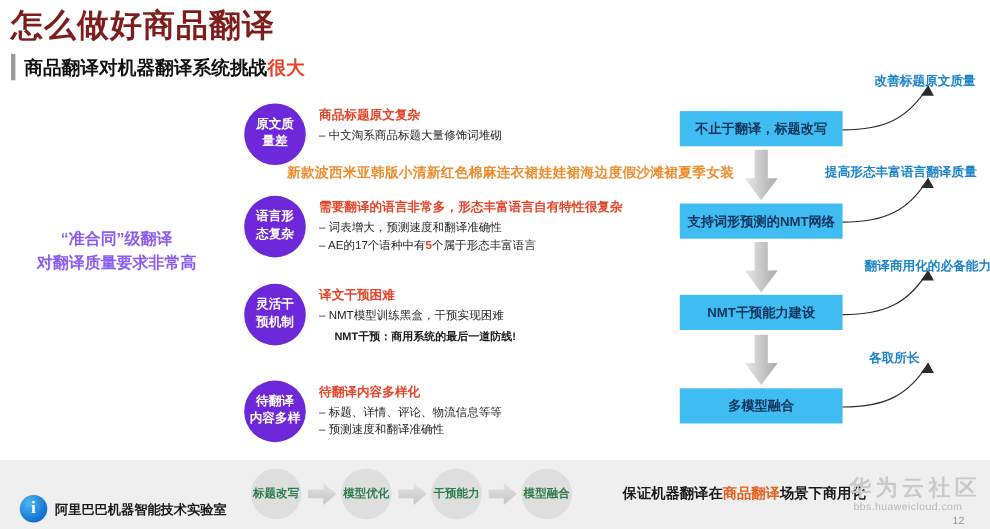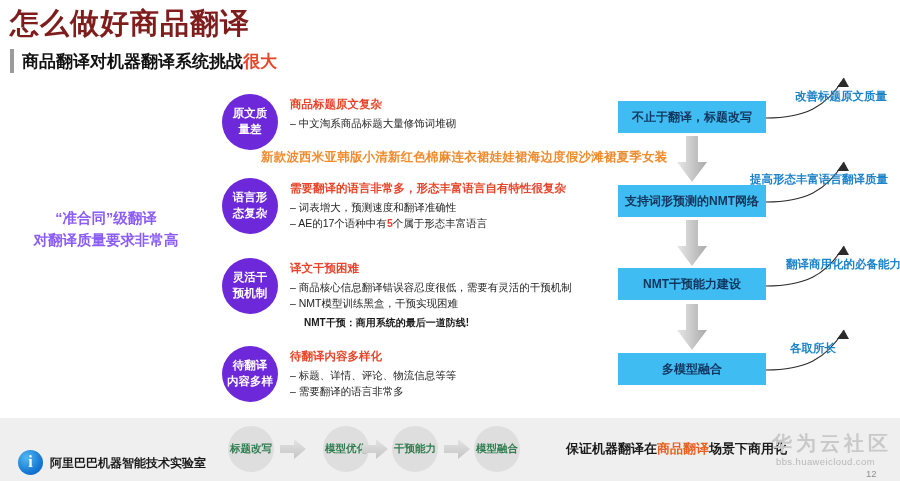--- a/index.html
+++ b/index.html
@@ -70,21 +70,21 @@
   .flowbox{
     position:absolute;width:148px;height:32px;
     background:#3fbdf2;color:#12345c;
     font-size:12px;font-weight:bold;
     display:flex;align-items:center;justify-content:center;
     white-space:nowrap;
   }
   .downarrow{position:absolute;width:30px;height:46px;}
   .note{
     position:absolute;font-size:11.5px;font-weight:bold;
-    color:#1b83c9;white-space:nowrap;margin-top:23px;
+    color:#1b83c9;white-space:nowrap;
   }
   .curve{position:absolute;pointer-events:none;}
 
   
   .strip{position:absolute;left:0;top:418px;width:900px;height:63px;background:#efefef;}
   .scircle{
     position:absolute;width:46px;height:46px;border-radius:50%;
     background:#dedede;color:#2e7d4f;
     font-size:10.5px;font-weight:bold;
     display:flex;align-items:center;justify-content:center;white-space:nowrap;
@@ -169,35 +169,34 @@
     </div>
   </div>
 
   <div class="row" style="left:222px;top:258px;">
     <div class="bubble">
       <span>灵活干</span>
       <span>预机制</span>
     </div>
     <div class="row-body">
       <div class="row-head">译文干预困难</div>
-      <div class="row-li">– 商品核心信息翻译错误容忍度很低，需要有灵活的干预机制</div>
       <div class="row-li">– NMT模型训练黑盒，干预实现困难</div>
       <div class="row-note">NMT干预：商用系统的最后一道防线!</div>
     </div>
   </div>
 
   <div class="row" style="left:222px;top:346px;">
     <div class="bubble">
       <span>待翻译</span>
       <span>内容多样</span>
     </div>
     <div class="row-body">
       <div class="row-head">待翻译内容多样化</div>
       <div class="row-li">– 标题、详情、评论、物流信息等等</div>
-      <div class="row-li">– 需要翻译的语言非常多</div>
+      <div class="row-li">– 预测速度和翻译准确性</div>
     </div>
   </div>
 
   <div class="flowbox" style="left:618px;top:101px;">不止于翻译，标题改写</div>
   <div class="flowbox" style="left:618px;top:185px;">支持词形预测的NMT网络</div>
   <div class="flowbox" style="left:618px;top:268px;">NMT干预能力建设</div>
   <div class="flowbox" style="left:618px;top:353px;">多模型融合</div>
 
   <svg class="downarrow" style="left:677px;top:136px;" viewBox="0 0 30 46">
     <defs>
@@ -243,21 +242,21 @@
   <div class="scircle" style="left:228px;top:426px;">标题改写</div>
   <svg class="sarrow" style="left:280px;top:439px;" viewBox="0 0 26 20">
     <defs>
         <linearGradient id="ga2" x1="0" y1="0" x2="0" y2="1">
       <stop offset="0" stop-color="#e4e4e4"></stop>
           <stop offset="1" stop-color="#c4c4c4"></stop>
         </linearGradient>
       </defs>
     <polygon points="0,6 14,6 14,0 26,10 14,20 14,14 0,14" fill="url(#ga2)"></polygon>
   </svg>
-  <div class="scircle" style="left:323px;top:426px;">模型优化</div>
+  <div class="scircle" style="left:310px;top:426px;">模型优化</div>
   <svg class="sarrow" style="left:362px;top:439px;" viewBox="0 0 26 20">
     <polygon points="0,6 14,6 14,0 26,10 14,20 14,14 0,14" fill="url(#ga2)"></polygon>
   </svg>
   <div class="scircle" style="left:392px;top:426px;">干预能力</div>
   <svg class="sarrow" style="left:444px;top:439px;" viewBox="0 0 26 20">
     <polygon points="0,6 14,6 14,0 26,10 14,20 14,14 0,14" fill="url(#ga2)"></polygon>
   </svg>
   <div class="scircle" style="left:474px;top:426px;">模型融合</div>
 
   <div class="strip-text">

